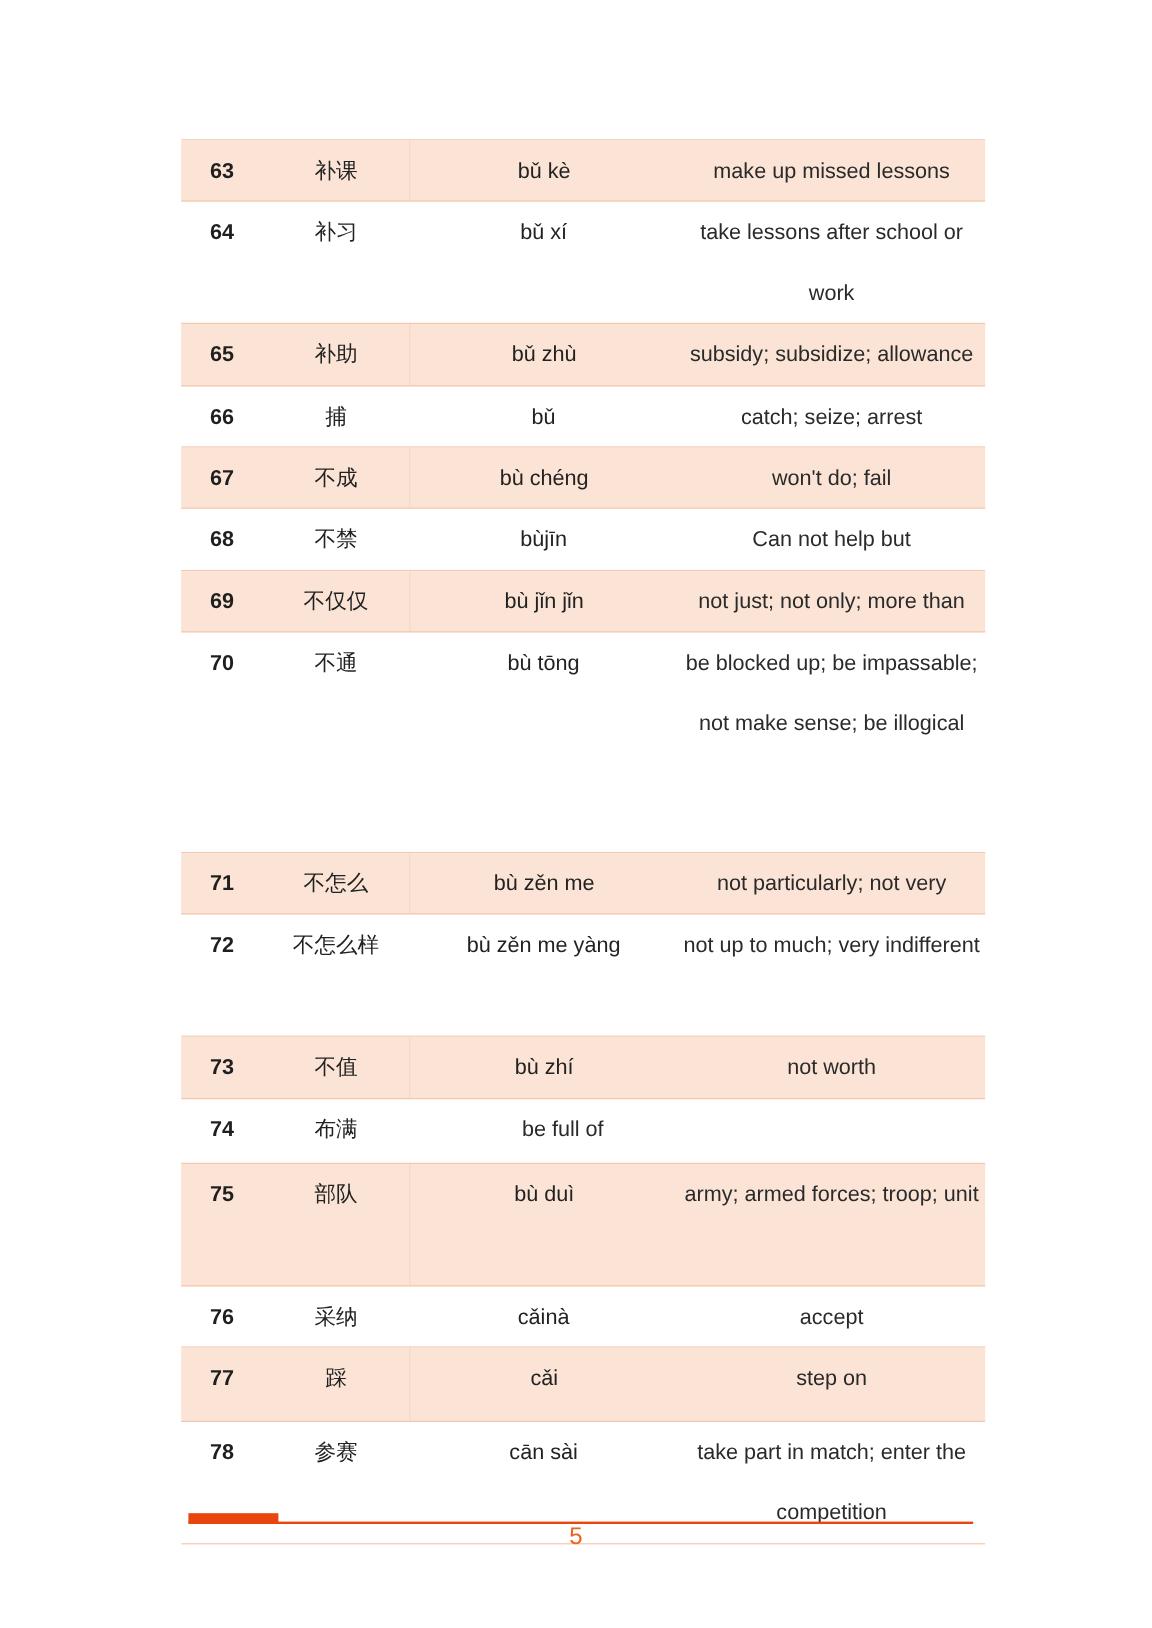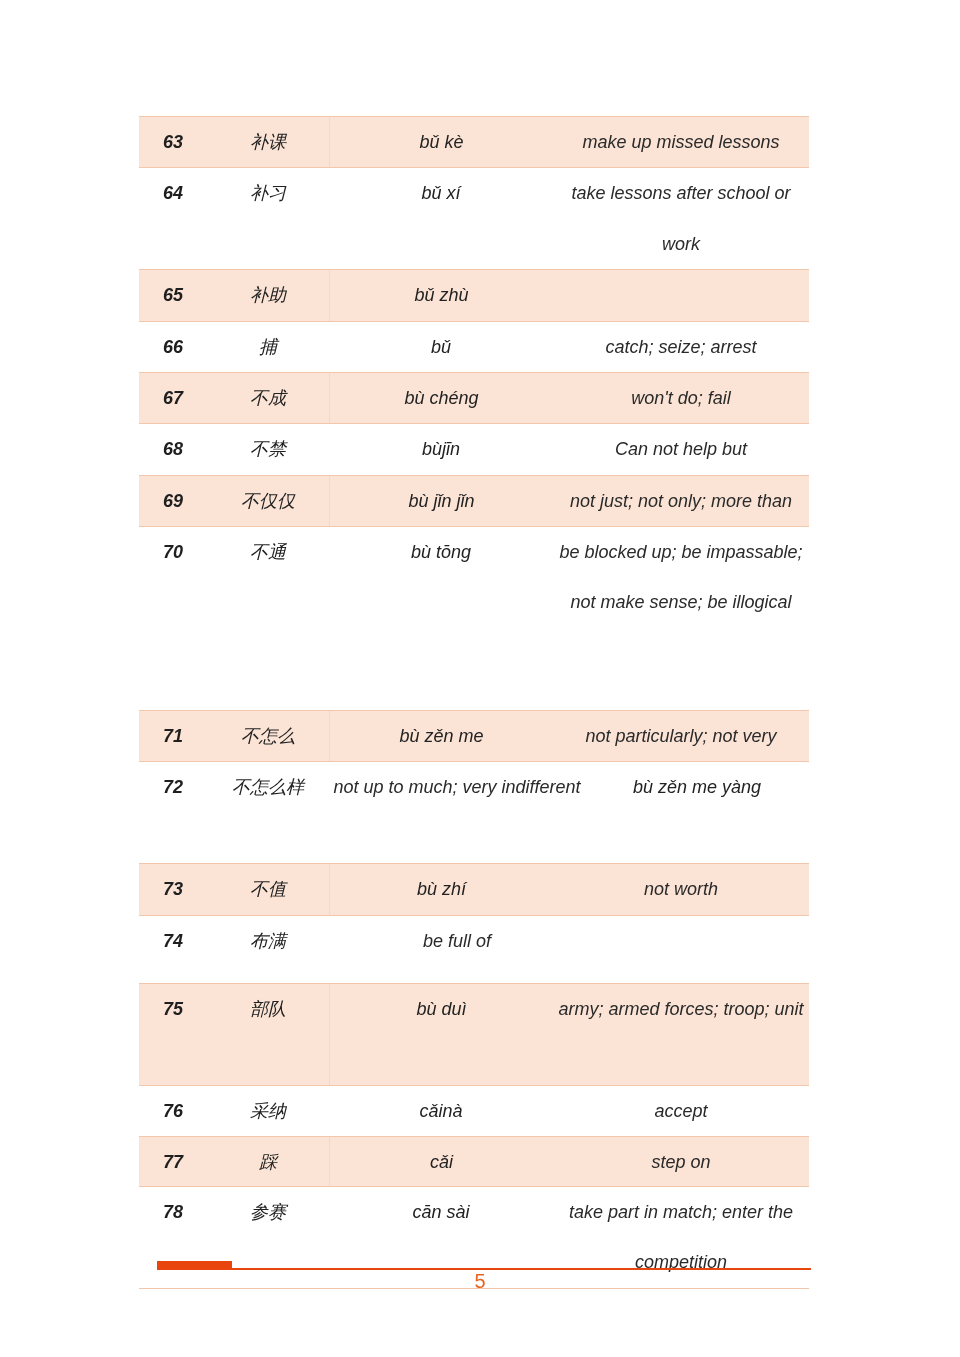--- a/index.html
+++ b/index.html
@@ -1,17 +1,17 @@
 <!DOCTYPE html>
 <html><head>
   <meta charset="utf-8">
   <style>
     html, body { margin: 0; padding: 0; background: #ffffff; }
     body { width: 960px; height: 1357px; position: relative; font-family: "Liberation Sans", "DejaVu Sans", sans-serif; color: #222; }
-    .table { position: absolute; left: 139px; top: 116px; width: 670px; border-top: 1px solid #f2c7ac; font-style: italic; }
+    .table { position: absolute; left: 151px; top: 116px; width: 670px; border-top: 1px solid #f2c7ac; }
     .row { display: flex; border-bottom: 1px solid #f2c7ac; box-sizing: border-box; }
     .row.shaded { background: #fbe4d6; }
     .cell { font-size: 18px; line-height: 50.5px; text-align: center; box-sizing: border-box; }
     .c-num { width: 68px; text-align: left; padding-left: 24px; font-weight: bold; color: #1f1f1f; }
     .c-han { width: 122px; }
     .c-pin { width: 224px; }
     .row.shaded .c-pin { border-left: 1px solid #f7d6c3; }
     .c-def { width: 256px; padding: 0 4px; color: #2a2a2a; }
     .footer-bar { position: absolute; left: 157px; top: 1261px; width: 75px; height: 8px; background: #e8450f; }
     .footer-line { position: absolute; left: 157px; top: 1268px; width: 654px; height: 1.5px; background: #e8450f; }
@@ -30,20 +30,21 @@
     <div class="row" style="height: 102.1px;">
       <div class="cell c-num">64</div>
       <div class="cell c-han">补习</div>
       <div class="cell c-pin">bǔ xí</div>
       <div class="cell c-def">take lessons after school or work</div>
     </div>
     <div class="row shaded" style="height: 51.3px;">
       <div class="cell c-num">65</div>
       <div class="cell c-han">补助</div>
       <div class="cell c-pin">bǔ zhù</div>
+      <div class="cell c-def">subsidy; subsidize; allowance</div>
     </div>
     <div class="row" style="height: 51.3px;">
       <div class="cell c-num">66</div>
       <div class="cell c-han">捕</div>
       <div class="cell c-pin">bǔ</div>
       <div class="cell c-def">catch; seize; arrest</div>
     </div>
     <div class="row shaded" style="height: 51.3px;">
       <div class="cell c-num">67</div>
       <div class="cell c-han">不成</div>
@@ -70,47 +71,47 @@
     </div>
     <div class="row shaded" style="height: 51.3px; align-items: center;">
       <div class="cell c-num">71</div>
       <div class="cell c-han">不怎么</div>
       <div class="cell c-pin">bù zěn me</div>
       <div class="cell c-def">not particularly; not very</div>
     </div>
     <div class="row" style="height: 102.1px;">
       <div class="cell c-num">72</div>
       <div class="cell c-han">不怎么样</div>
+      <div class="cell c-pin">bù zěn me yàng</div>
       <div class="cell c-def">not up to much; very indifferent</div>
-      <div class="cell c-pin">bù zěn me yàng</div>
     </div>
     <div class="row shaded" style="height: 51.3px;">
       <div class="cell c-num">73</div>
       <div class="cell c-han">不值</div>
       <div class="cell c-pin">bù zhí</div>
       <div class="cell c-def">not worth</div>
     </div>
-    <div class="row" style="height: 68px;">
+    <div class="row" style="height: 54px;">
       <div class="cell c-num">74</div>
       <div class="cell c-han">布满</div>
       <div class="cell c-def">be full of</div>
     </div>
     <div class="row shaded" style="height: 102.1px;">
       <div class="cell c-num">75</div>
       <div class="cell c-han">部队</div>
       <div class="cell c-pin">bù duì</div>
       <div class="cell c-def">army; armed forces; troop; unit</div>
     </div>
     <div class="row" style="height: 51.3px;">
       <div class="cell c-num">76</div>
       <div class="cell c-han">采纳</div>
       <div class="cell c-pin">cǎinà</div>
       <div class="cell c-def">accept</div>
     </div>
-    <div class="row shaded" style="height: 50px;">
+    <div class="row shaded" style="height: 62px;">
       <div class="cell c-num">77</div>
       <div class="cell c-han">踩</div>
       <div class="cell c-pin">cǎi</div>
       <div class="cell c-def">step on</div>
     </div>
     <div class="row" style="height: 102.1px;">
       <div class="cell c-num">78</div>
       <div class="cell c-han">参赛</div>
       <div class="cell c-pin">cān sài</div>
       <div class="cell c-def">take part in match; enter the competition</div>

